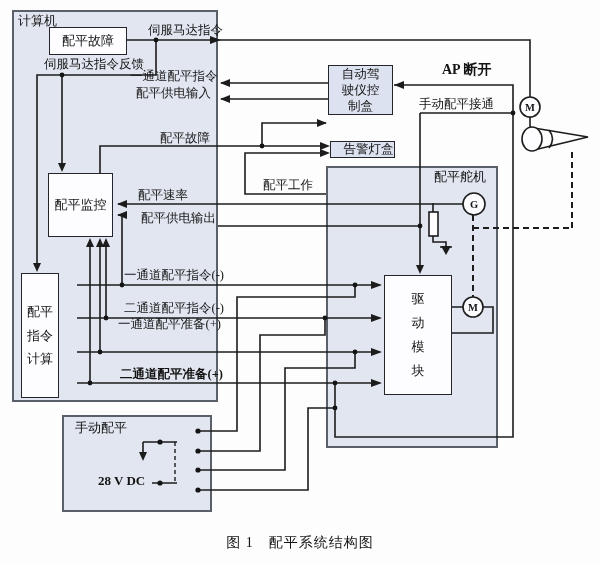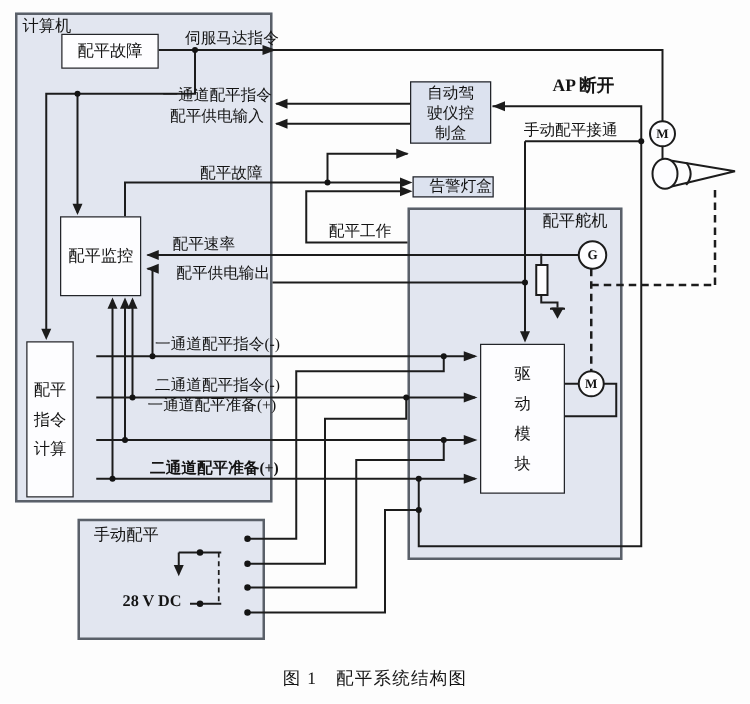--- a/index.html
+++ b/index.html
@@ -162,20 +162,21 @@
       <circle cx="473" cy="307" r="10" fill="#fdfdff"></circle>
     </g>
   </svg>
 
   <div class="boxtitle layer-lbl" style="left:18px;top:12px;">计算机</div>
   <div class="boxtitle layer-lbl" style="left:434px;top:168px;">配平舵机</div>
   <div class="boxtitle layer-lbl" style="left:75px;top:419px;">手动配平</div>
   <div class="boxtitle bold layer-lbl" style="left:98px;top:473px;">28 V DC</div>
 
   <div class="lbl layer-lbl" style="left:148px;top:24px;">伺服马达指令</div>
+  <div class="lbl layer-lbl" style="left:44px;top:58px;">伺服马达指令反馈</div>
   <div class="lbl layer-lbl" style="left:130px;top:70px;">一通道配平指令</div>
   <div class="lbl layer-lbl" style="left:136px;top:87px;">配平供电输入</div>
   <div class="lbl layer-lbl" style="left:160px;top:132px;">配平故障</div>
   <div class="lbl layer-lbl" style="left:138px;top:189px;">配平速率</div>
   <div class="lbl layer-lbl" style="left:141px;top:212px;">配平供电输出</div>
   <div class="lbl layer-lbl" style="left:263px;top:179px;">配平工作</div>
   <div class="lbl layer-lbl" style="left:124px;top:269px;">一通道配平指令(-)</div>
   <div class="lbl layer-lbl" style="left:124px;top:302px;">二通道配平指令(-)</div>
   <div class="lbl layer-lbl" style="left:118px;top:318px;">一通道配平准备(+)</div>
   <div class="lbl layer-lbl" style="left:120px;top:368px;font-weight:bold;">二通道配平准备(+)</div>

